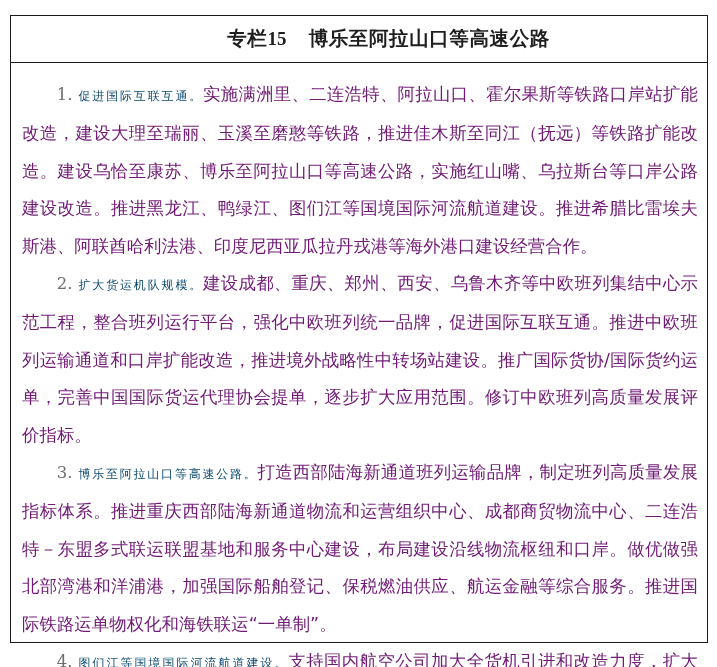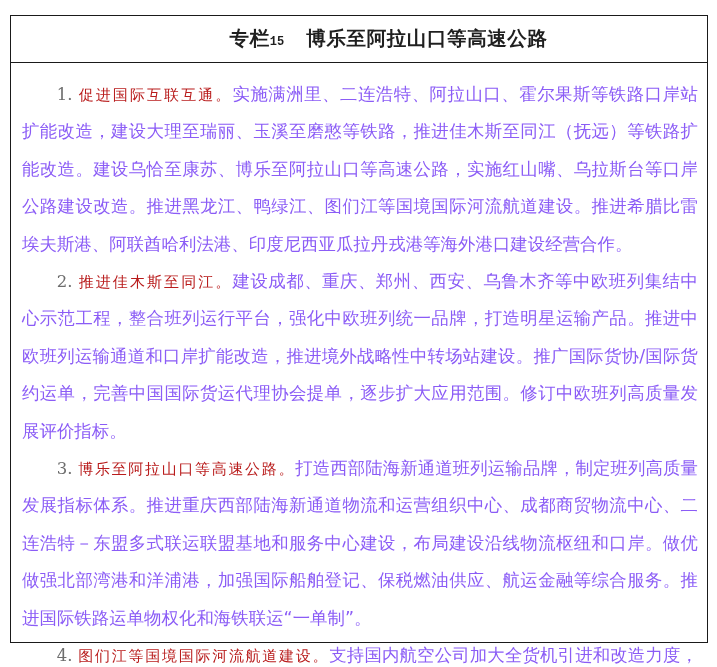--- a/index.html
+++ b/index.html
@@ -47,23 +47,23 @@
     font-family: "DejaVu Sans", "Liberation Sans", sans-serif;
     font-weight: bold;
     font-size: 19.5px;
     letter-spacing: 0.6px;
     color: #1f1f1f;
     white-space: pre;
     line-height: 1;
   }
 
   .title-num {
-    font-family: Liberation Mono, monospace;
+    font-family: Liberation Serif, serif;
     font-weight: bold;
-    font-size: 12px;
+    font-size: 19px;
     letter-spacing: 0;
   }
 
   
   .body-region {
     padding: 13px 9px 0 11px;
     box-sizing: border-box;
   }
 
   .para {
@@ -80,29 +80,29 @@
   }
 
   .para-num {
     font-family: "DejaVu Serif", "Liberation Serif", serif;
     color: #6d6d6d;
     font-size: 16.5px;
   }
 
   
   .item-head {
-    font-family: Liberation Sans, sans-serif;
-    color: #b91c1c;
+    font-family: Liberation Serif, serif;
+    color: #0c4a6e;
     font-weight: normal;
-    font-size: 15px;
+    font-size: 12px;
     letter-spacing: 1.6px;
   }
 
   .item-body {
-    color: #8b5cf6;
+    color: #701a75;
   }
 </style>
 </head>
 <body>
 
 <div class="page">
 
   <div class="box">
 
     <div class="title-band">
@@ -113,21 +113,21 @@
 
     <div class="body-region">
 
       <p class="para">
         <span class="para-num">1.</span>
         <span class="item-head">促进国际互联互通。</span><span class="item-body">实施满洲里、二连浩特、阿拉山口、霍尔果斯等铁路口岸站扩能改造，建设大理至瑞丽、玉溪至磨憨等铁路，推进佳木斯至同江（抚远）等铁路扩能改造。建设乌恰至康苏、博乐至阿拉山口等高速公路，实施红山嘴、乌拉斯台等口岸公路建设改造。推进黑龙江、鸭绿江、图们江等国境国际河流航道建设。推进希腊比雷埃夫斯港、阿联酋哈利法港、印度尼西亚瓜拉丹戎港等海外港口建设经营合作。</span>
       </p>
 
       <p class="para">
         <span class="para-num">2.</span>
-        <span class="item-head">推进佳木斯至同江。</span><span class="item-body">建设成都、重庆、郑州、西安、乌鲁木齐等中欧班列集结中心示范工程，整合班列运行平台，强化中欧班列统一品牌，打造明星运输产品。推进中欧班列运输通道和口岸扩能改造，推进境外战略性中转场站建设。推广国际货协/国际货约运单，完善中国国际货运代理协会提单，逐步扩大应用范围。修订中欧班列高质量发展评价指标。</span>
+        <span class="item-head">扩大货运机队规模。</span><span class="item-body">建设成都、重庆、郑州、西安、乌鲁木齐等中欧班列集结中心示范工程，整合班列运行平台，强化中欧班列统一品牌，促进国际互联互通。推进中欧班列运输通道和口岸扩能改造，推进境外战略性中转场站建设。推广国际货协/国际货约运单，完善中国国际货运代理协会提单，逐步扩大应用范围。修订中欧班列高质量发展评价指标。</span>
       </p>
 
       <p class="para">
         <span class="para-num">3.</span>
         <span class="item-head">博乐至阿拉山口等高速公路。</span><span class="item-body">打造西部陆海新通道班列运输品牌，制定班列高质量发展指标体系。推进重庆西部陆海新通道物流和运营组织中心、成都商贸物流中心、二连浩特－东盟多式联运联盟基地和服务中心建设，布局建设沿线物流枢纽和口岸。做优做强北部湾港和洋浦港，加强国际船舶登记、保税燃油供应、航运金融等综合服务。推进国际铁路运单物权化和海铁联运“一单制”。</span>
       </p>
 
       <p class="para">
         <span class="para-num">4.</span>
         <span class="item-head">图们江等国境国际河流航道建设。</span><span class="item-body">支持国内航空公司加大全货机引进和改造力度，扩大货运机队规模，发展全货机运输。优化航空货运枢纽机场航班时刻资源配置。培育一批具有全球竞争力的物流供应链龙头企业，引导企业优化境内外物流节点布局，逐步构建安全可靠的国际物流设施网络，实现与生产制造、国际贸易等企业协同发展。</span>

